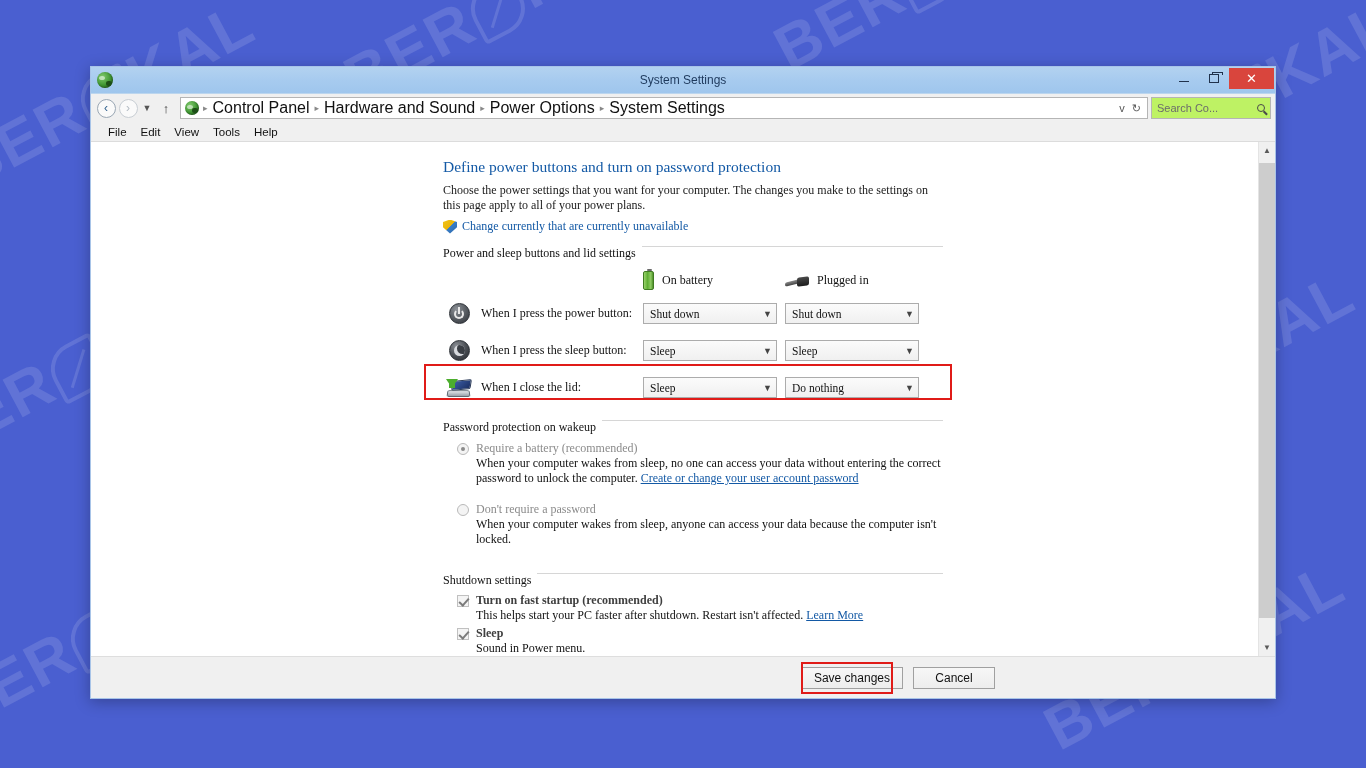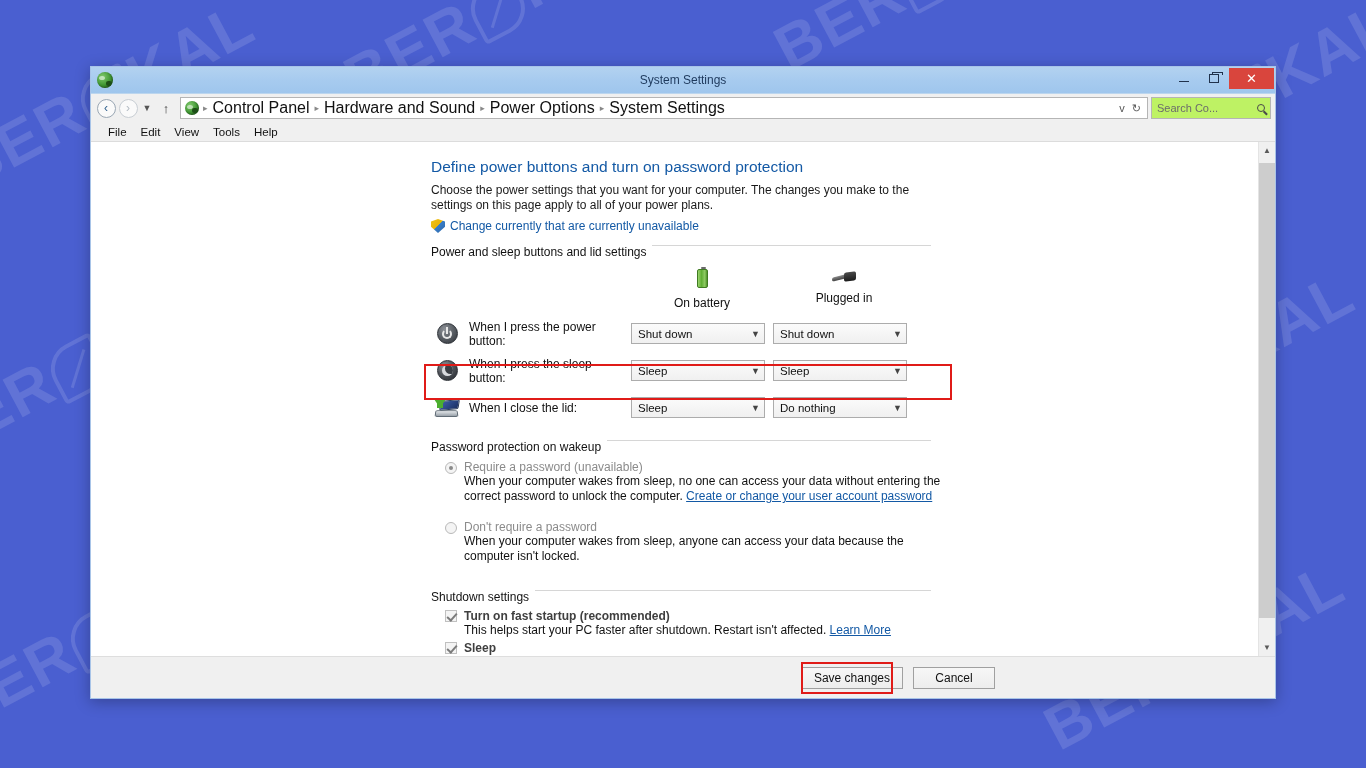--- a/index.html
+++ b/index.html
@@ -224,23 +224,24 @@
   
   #contentwrap {
     flex: 1;
     background: #ffffff;
     display: flex;
     overflow: hidden;
     position: relative;
   }
   #content {
     flex: 1;
-    padding: 16px 0 0 3px;
+    padding: 16px 0 0 15px;
     position: relative;
     overflow: hidden;
+    font-family: Liberation Serif, serif;
   }
   #inner {
     margin-left: 337px;
     width: 500px;
   }
 
   h1#heading {
     font-size: 15.5px;
     font-weight: normal;
     color: #1359a5;
@@ -296,21 +297,20 @@
     margin: 10px 0 5px 0;
     font-size: 12px;
     color: #111;
   }
   #colheads .pad { width: 200px; }
   .colhead {
     width: 142px;
     display: flex;
     align-items: center;
     gap: 8px;
-    flex-direction: column;
   }
   .battery-icon {
     width: 11px; height: 19px;
     background: linear-gradient(to right, #9ad36c 0%, #5fae33 40%, #8fcb64 75%, #4d9127 100%);
     border: 1px solid #3f7b22;
     border-radius: 2px;
     position: relative;
   }
   .battery-icon::before {
     content:""; position:absolute; left:3px; top:-3px;
@@ -755,21 +755,21 @@
         </div>
 
         <div class="grouphead" style="margin-top:14px;">
           <span>Password protection on wakeup</span>
           <span class="rule"></span>
         </div>
 
         <div style="margin-left:14px;">
           <div class="radio-line">
             <span class="radio checked"></span>
-            <span class="radio-label">Require a password (unavailable)</span>
+            <span class="radio-label">Require a battery (recommended)</span>
           </div>
           <div class="radio-desc">
             <span>When your computer wakes from sleep, no one can access your data without entering the correct password to unlock the computer. </span><a class="link" href="#">Create or change your user account password</a>
           </div>
 
           <div class="radio-line" style="margin-top:16px;">
             <span class="radio"></span>
             <span class="radio-label">Don't require a password</span>
           </div>
           <div class="radio-desc">When your computer wakes from sleep, anyone can access your data because the computer isn't locked.</div>

